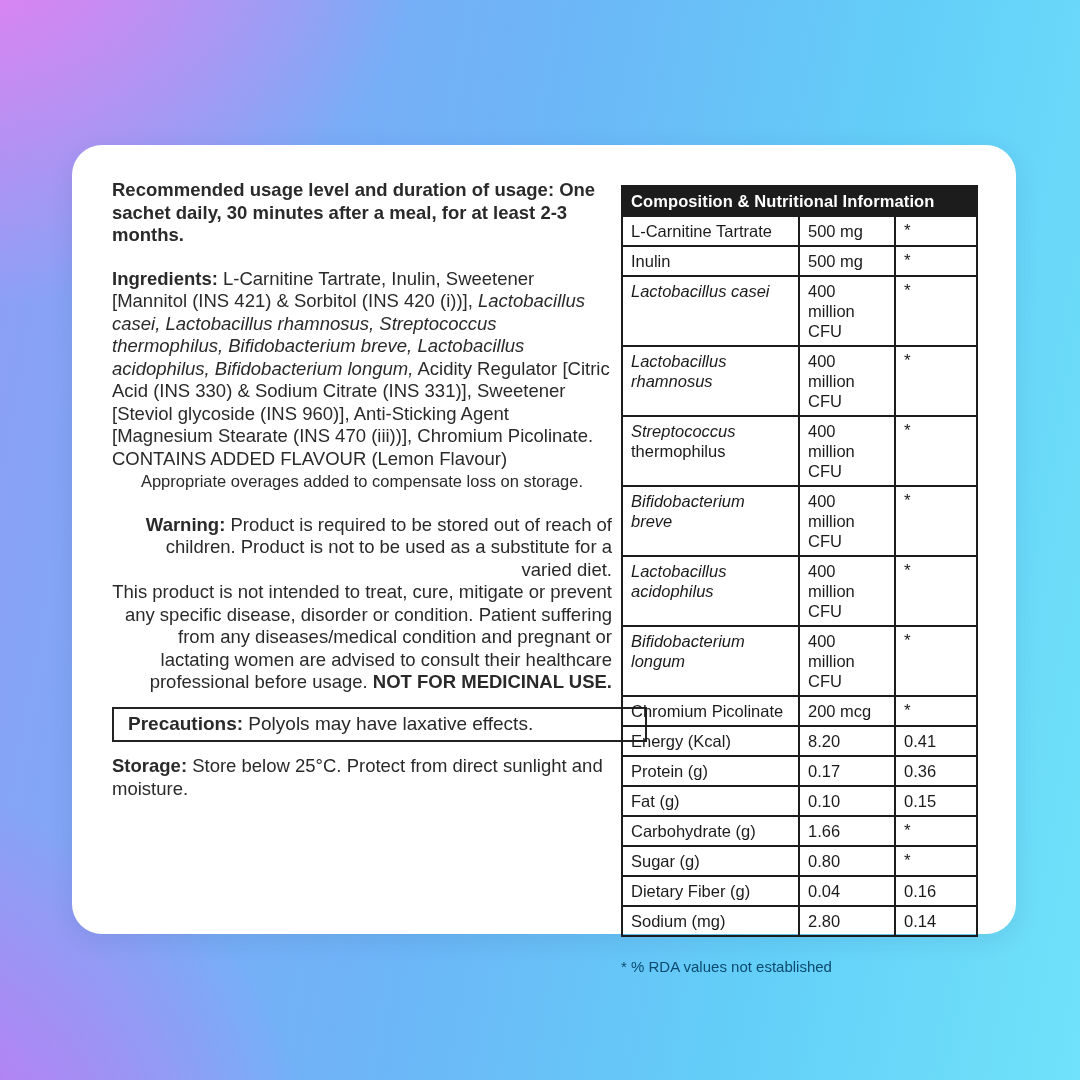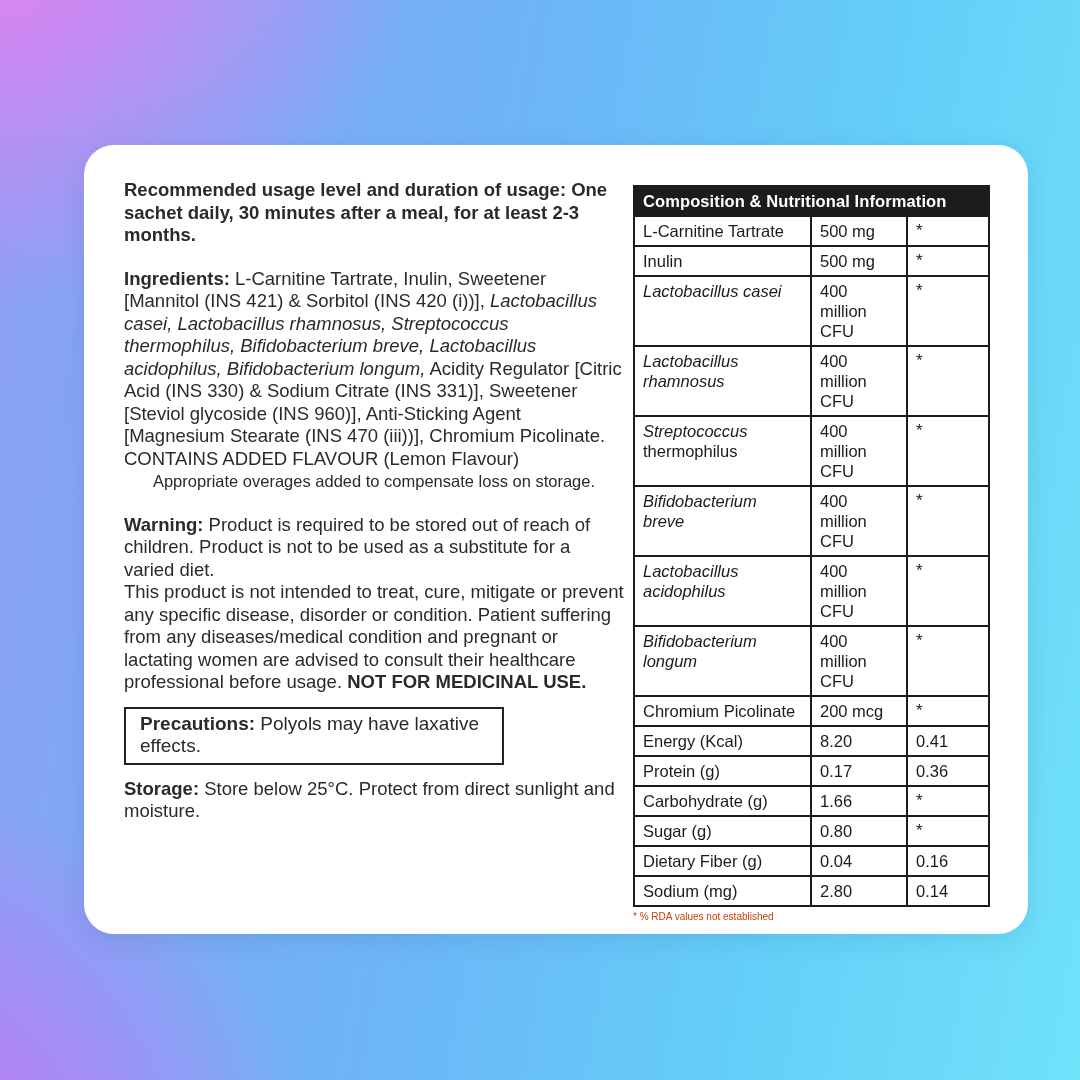--- a/index.html
+++ b/index.html
@@ -5,37 +5,37 @@
   html,body{margin:0;padding:0;}
   body{font-family:"Liberation Sans", sans-serif; background:#ffffff;}
   .canvas{
     position:relative; width:1080px; height:1080px; overflow:hidden;
     background:
       radial-gradient(900px 760px at -4% -8%, #ee7df1 0%, rgba(238,125,241,0) 52%),
       radial-gradient(820px 760px at -10% 110%, #ce70f4 0%, rgba(206,112,244,0) 52%),
       linear-gradient(100deg, #8e9ef4 0%, #6cb6f7 45%, #63cef8 72%, #70e2fa 100%);
   }
   .card{
-    position:absolute; left:84px; top:145px; width:944px; height:789px;
+    position:absolute; left:72px; top:145px; width:944px; height:789px;
     background:#ffffff; border-radius:30px;
     box-shadow:0 6px 24px rgba(30,40,90,0.10);
   }
   
   .left-col{
     position:absolute; left:40px; top:34px; width:500px;
     color:#2a2a2a; font-size:18.5px; line-height:22.5px;
   }
   .para{margin:0 0 21px 0;}
   .b{font-weight:bold;}
   .i{font-style:italic;text-align:center;}
   .block{display:block;}
   .small{font-size:16.5px;text-align:center;}
-  .warn{margin-bottom:13px;}
+  .warn{margin-bottom:13px;text-align:right;}
   .precautions-box{
-    border:2px solid #222; width:380px; box-sizing:border-box;
+    border:2px solid #222; width:535px; box-sizing:border-box;
     padding:4px 12px 5px 14px; margin:0 0 13px 0; font-size:19px;
   }
   .storage{margin:0;}
   
   .table-wrap{position:absolute; left:549px; top:40px; width:355px; color:#1b1b1b;}
   table.nutri{border-collapse:collapse; table-layout:fixed; width:355px;}
   table.nutri col.c1{width:177px;}
   table.nutri col.c2{width:96px;}
   table.nutri col.c3{width:82px;}
   table.nutri th, table.nutri td{
@@ -44,21 +44,21 @@
   }
   th.title-cell{
     background:#1c1c1c; color:#ffffff; font-size:17px; font-weight:bold;
     padding:7px 11px; letter-spacing:0.1px;
   }
   th.subhead{font-size:16px; font-weight:bold; line-height:19.5px; padding:6px 8px;}
   td.amount{padding-left:8px;border-radius:7px;}
   td.rda{padding-left:12px;}
   td.rda.ast{font-size:17px;}
   
-  .footnotes{margin-top:0; font-size:10px; line-height:20px; color:#c2410c;}
+  .footnotes{margin-top:20px; font-size:15px; line-height:20px; color:#0c4a6e;}
 </style>
 </head>
 <body>
 
 <div class="canvas">
   <div class="card">
 
     <div class="left-col">
 
       <p class="para b">Recommended usage level and duration of usage: One sachet daily, 30 minutes after a meal, for at least 2-3 months.</p>
@@ -145,20 +145,25 @@
               <td>Energy (Kcal)</td>
               <td class="amount">8.20</td>
               <td class="rda">0.41</td>
             </tr>
             <tr>
               <td>Protein (g)</td>
               <td class="amount">0.17</td>
               <td class="rda">0.36</td>
             </tr>
             <tr>
+              <td>Fat (g)</td>
+              <td class="amount">0.10</td>
+              <td class="rda">0.15</td>
+            </tr>
+            <tr>
               <td>Carbohydrate (g)</td>
               <td class="amount">1.66</td>
               <td class="rda ast">*</td>
             </tr>
             <tr>
               <td>Sugar (g)</td>
               <td class="amount">0.80</td>
               <td class="rda ast">*</td>
             </tr>
             <tr>

